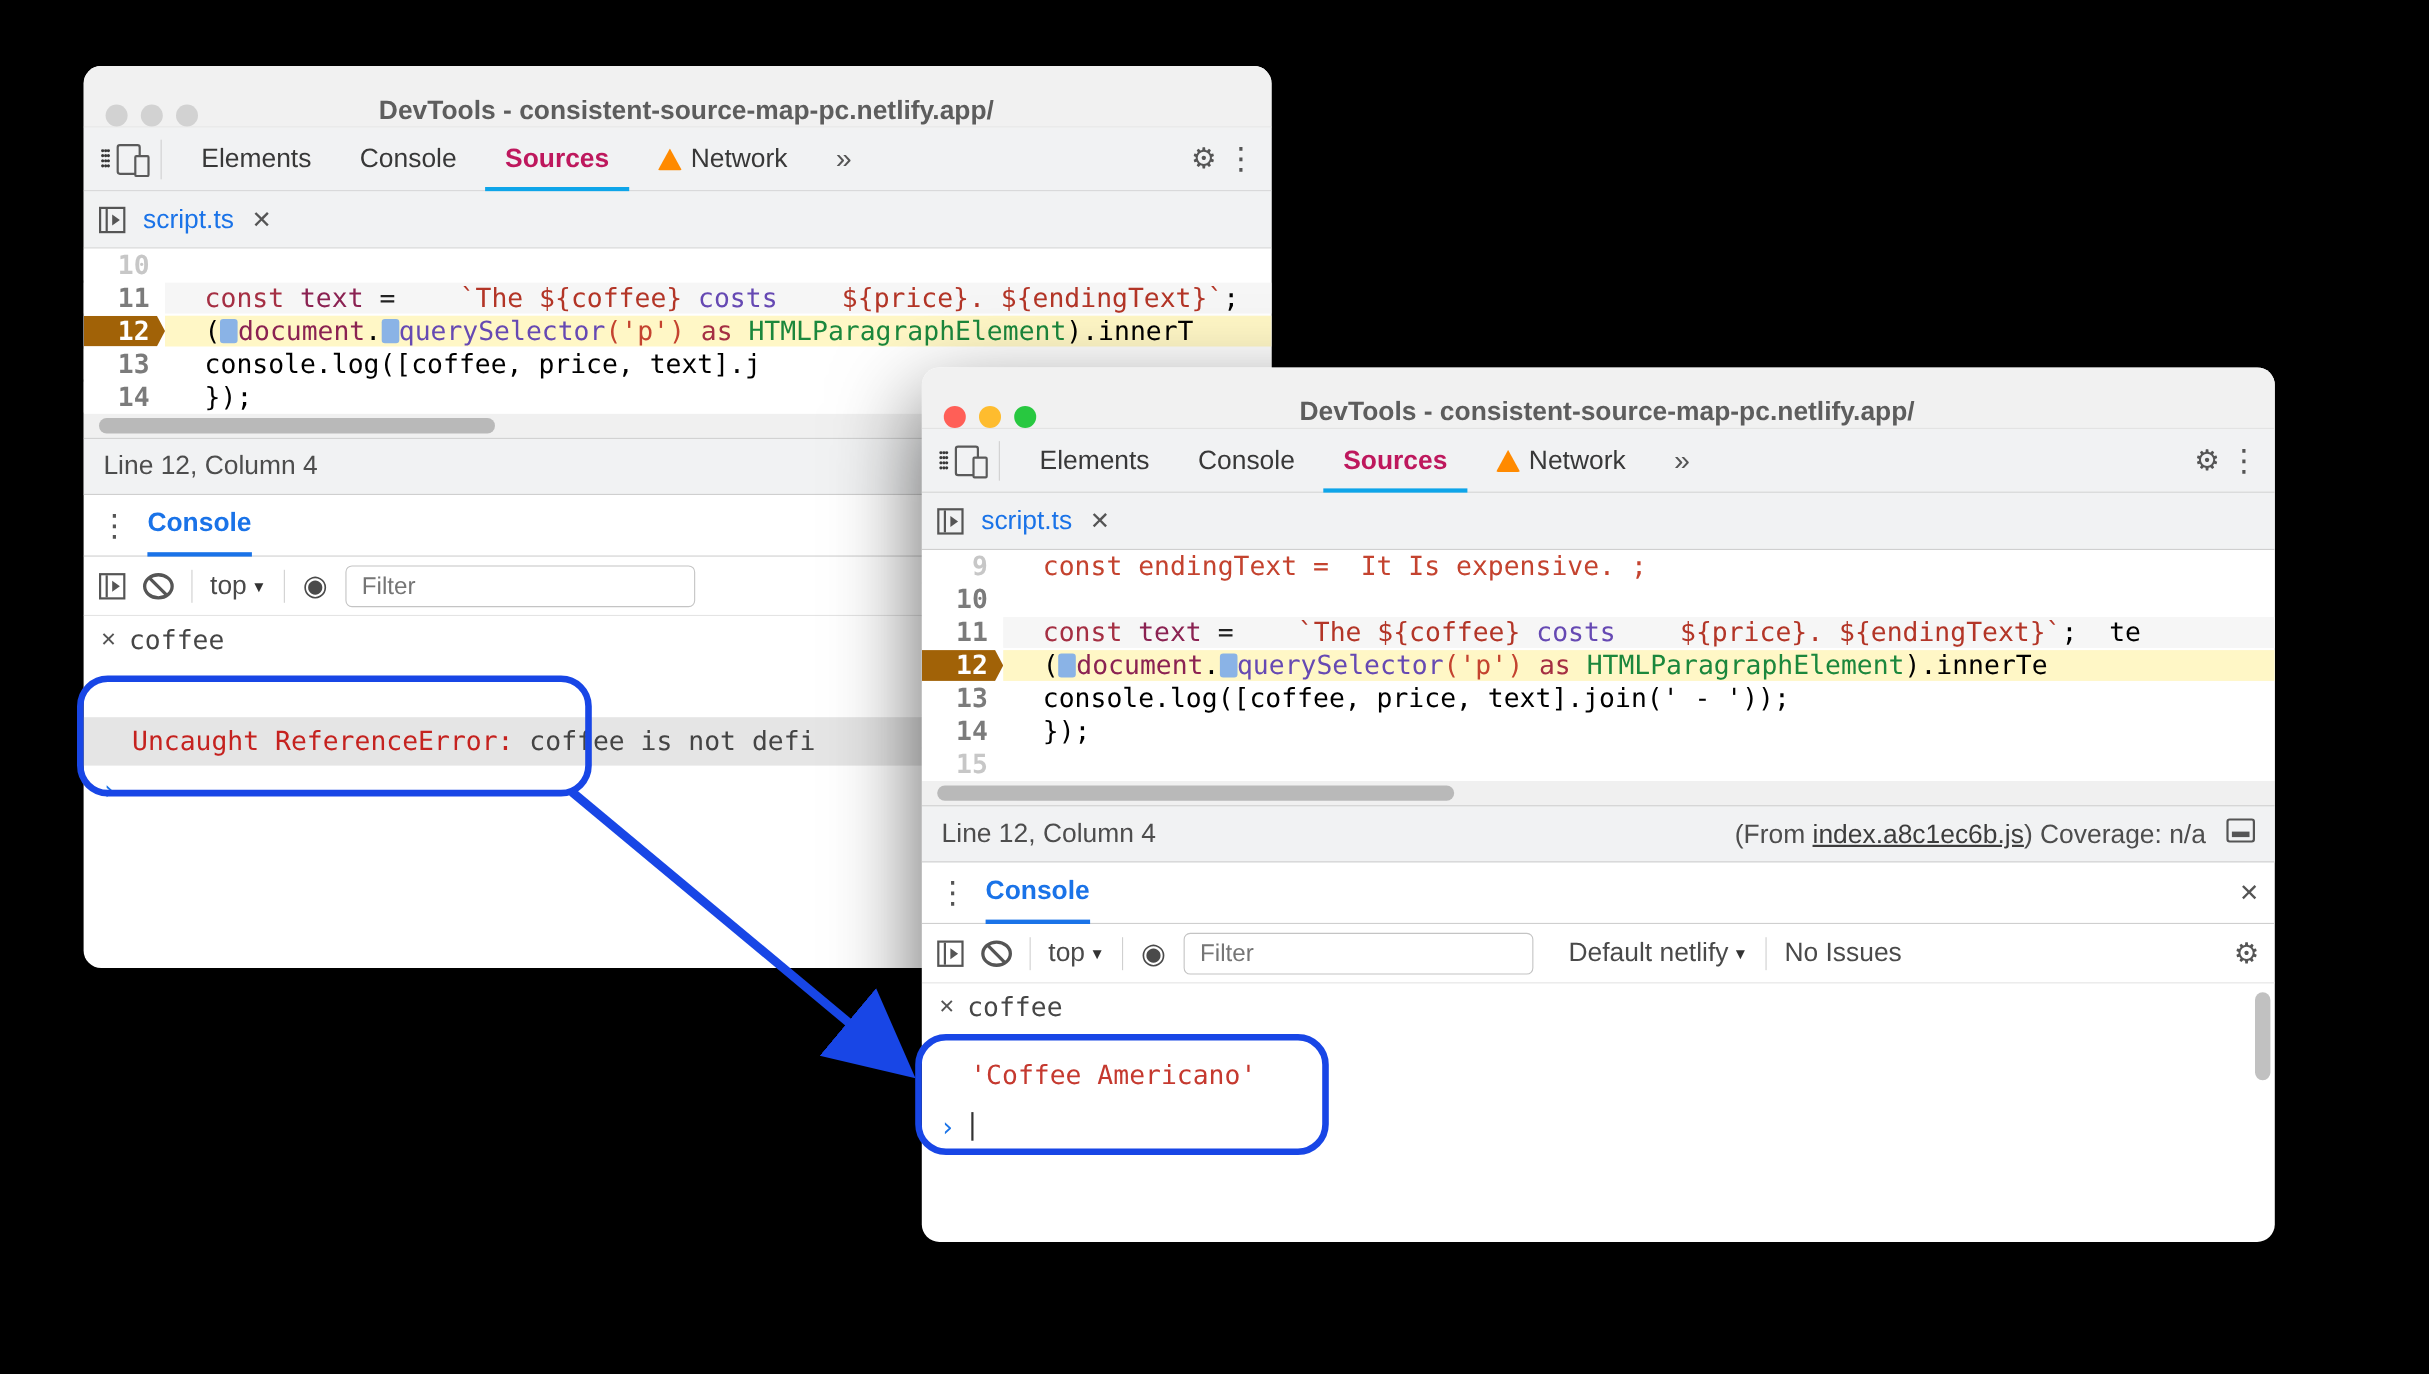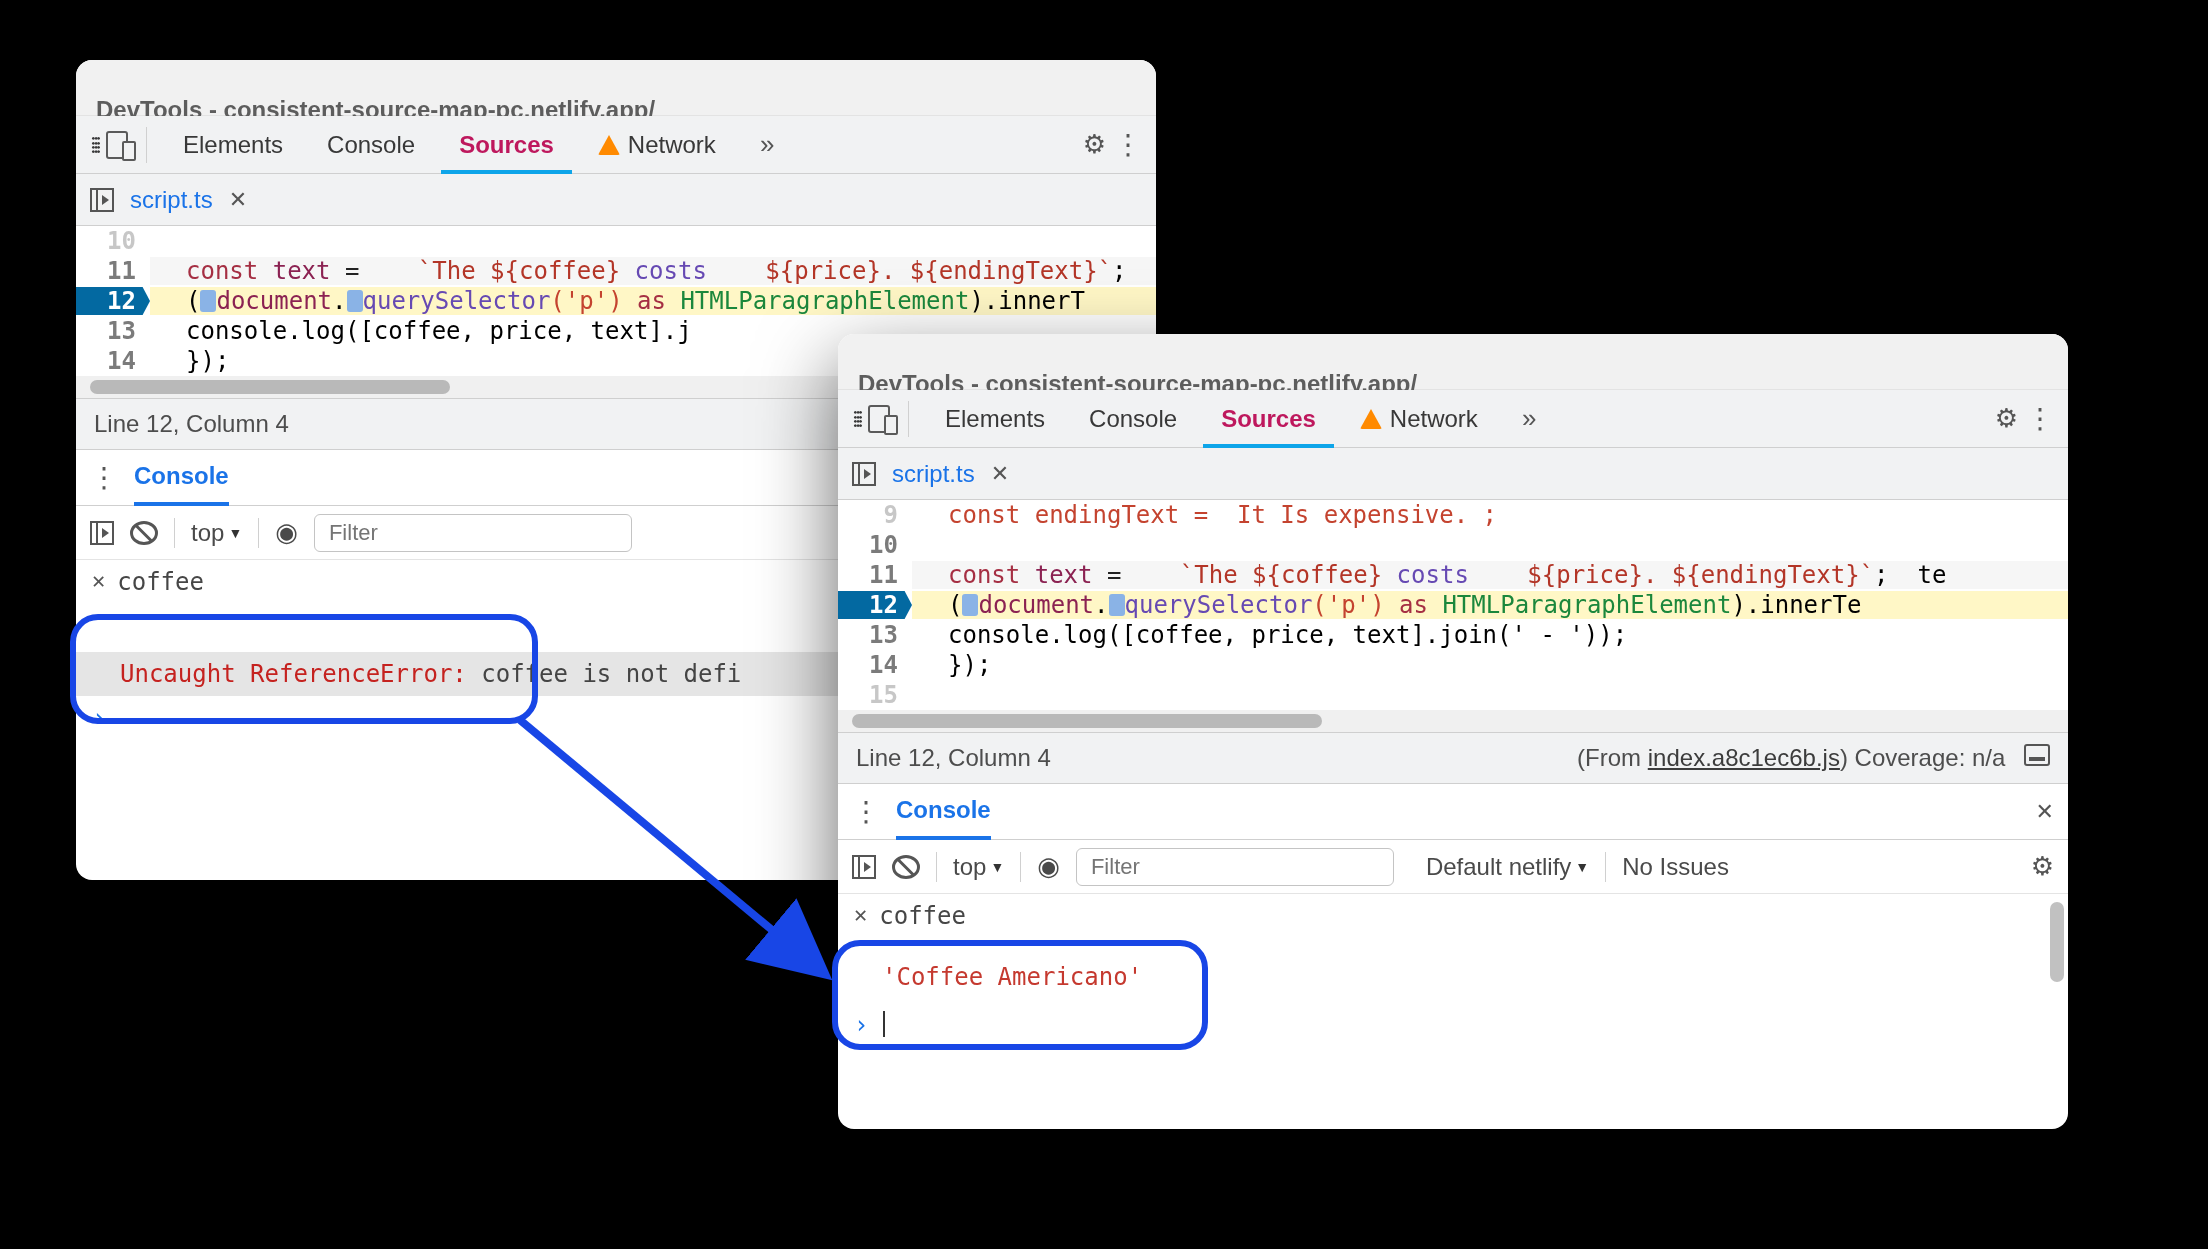--- a/index.html
+++ b/index.html
@@ -17,25 +17,24 @@
     border-radius: 16px;
     box-shadow: 0 30px 80px rgba(0,0,0,.6);
     overflow: hidden;
     display: flex;
     flex-direction: column;
   }
   .titlebar {
     height: 56px;
     background: #f1f1f1;
     display: flex;
-    align-items: flex-start;
+    align-items: flex-end;
     padding: 0 20px;
     gap: 12px;
     border-bottom: 1px solid #e3e3e3;
-    flex-direction: column;
   }
   .traffic { width: 20px; height: 20px; border-radius: 50%; }
   .tl-inactive { background: #d2d2d2; }
   .tl-close  { background: #ff5f57; }
   .tl-min    { background: #febc2e; }
   .tl-max    { background: #28c840; }
   .titletext {
     flex: 1;
     text-align: center;
     font-size: 24px;
@@ -112,21 +111,21 @@
   .gutter {
     width:74px;
     text-align:right;
     padding-right:14px;
     color:#7b7b7b;
     background:#fff;
     font-weight:bold;
   }
   .gutter.dim { color:#c7c7c7;}
   .row.exec .gutter{
-    background:#0369a1;
+    background:#a16207;
     color:#fff;
     clip-path: polygon(0 0, 90% 0, 100% 50%, 90% 100%, 0 100%);
   }
   .row.exec .linecode{
     background:#fff7c6;
   }
   .linecode {
     padding-left: 36px;
     white-space: pre;
     overflow:hidden;

